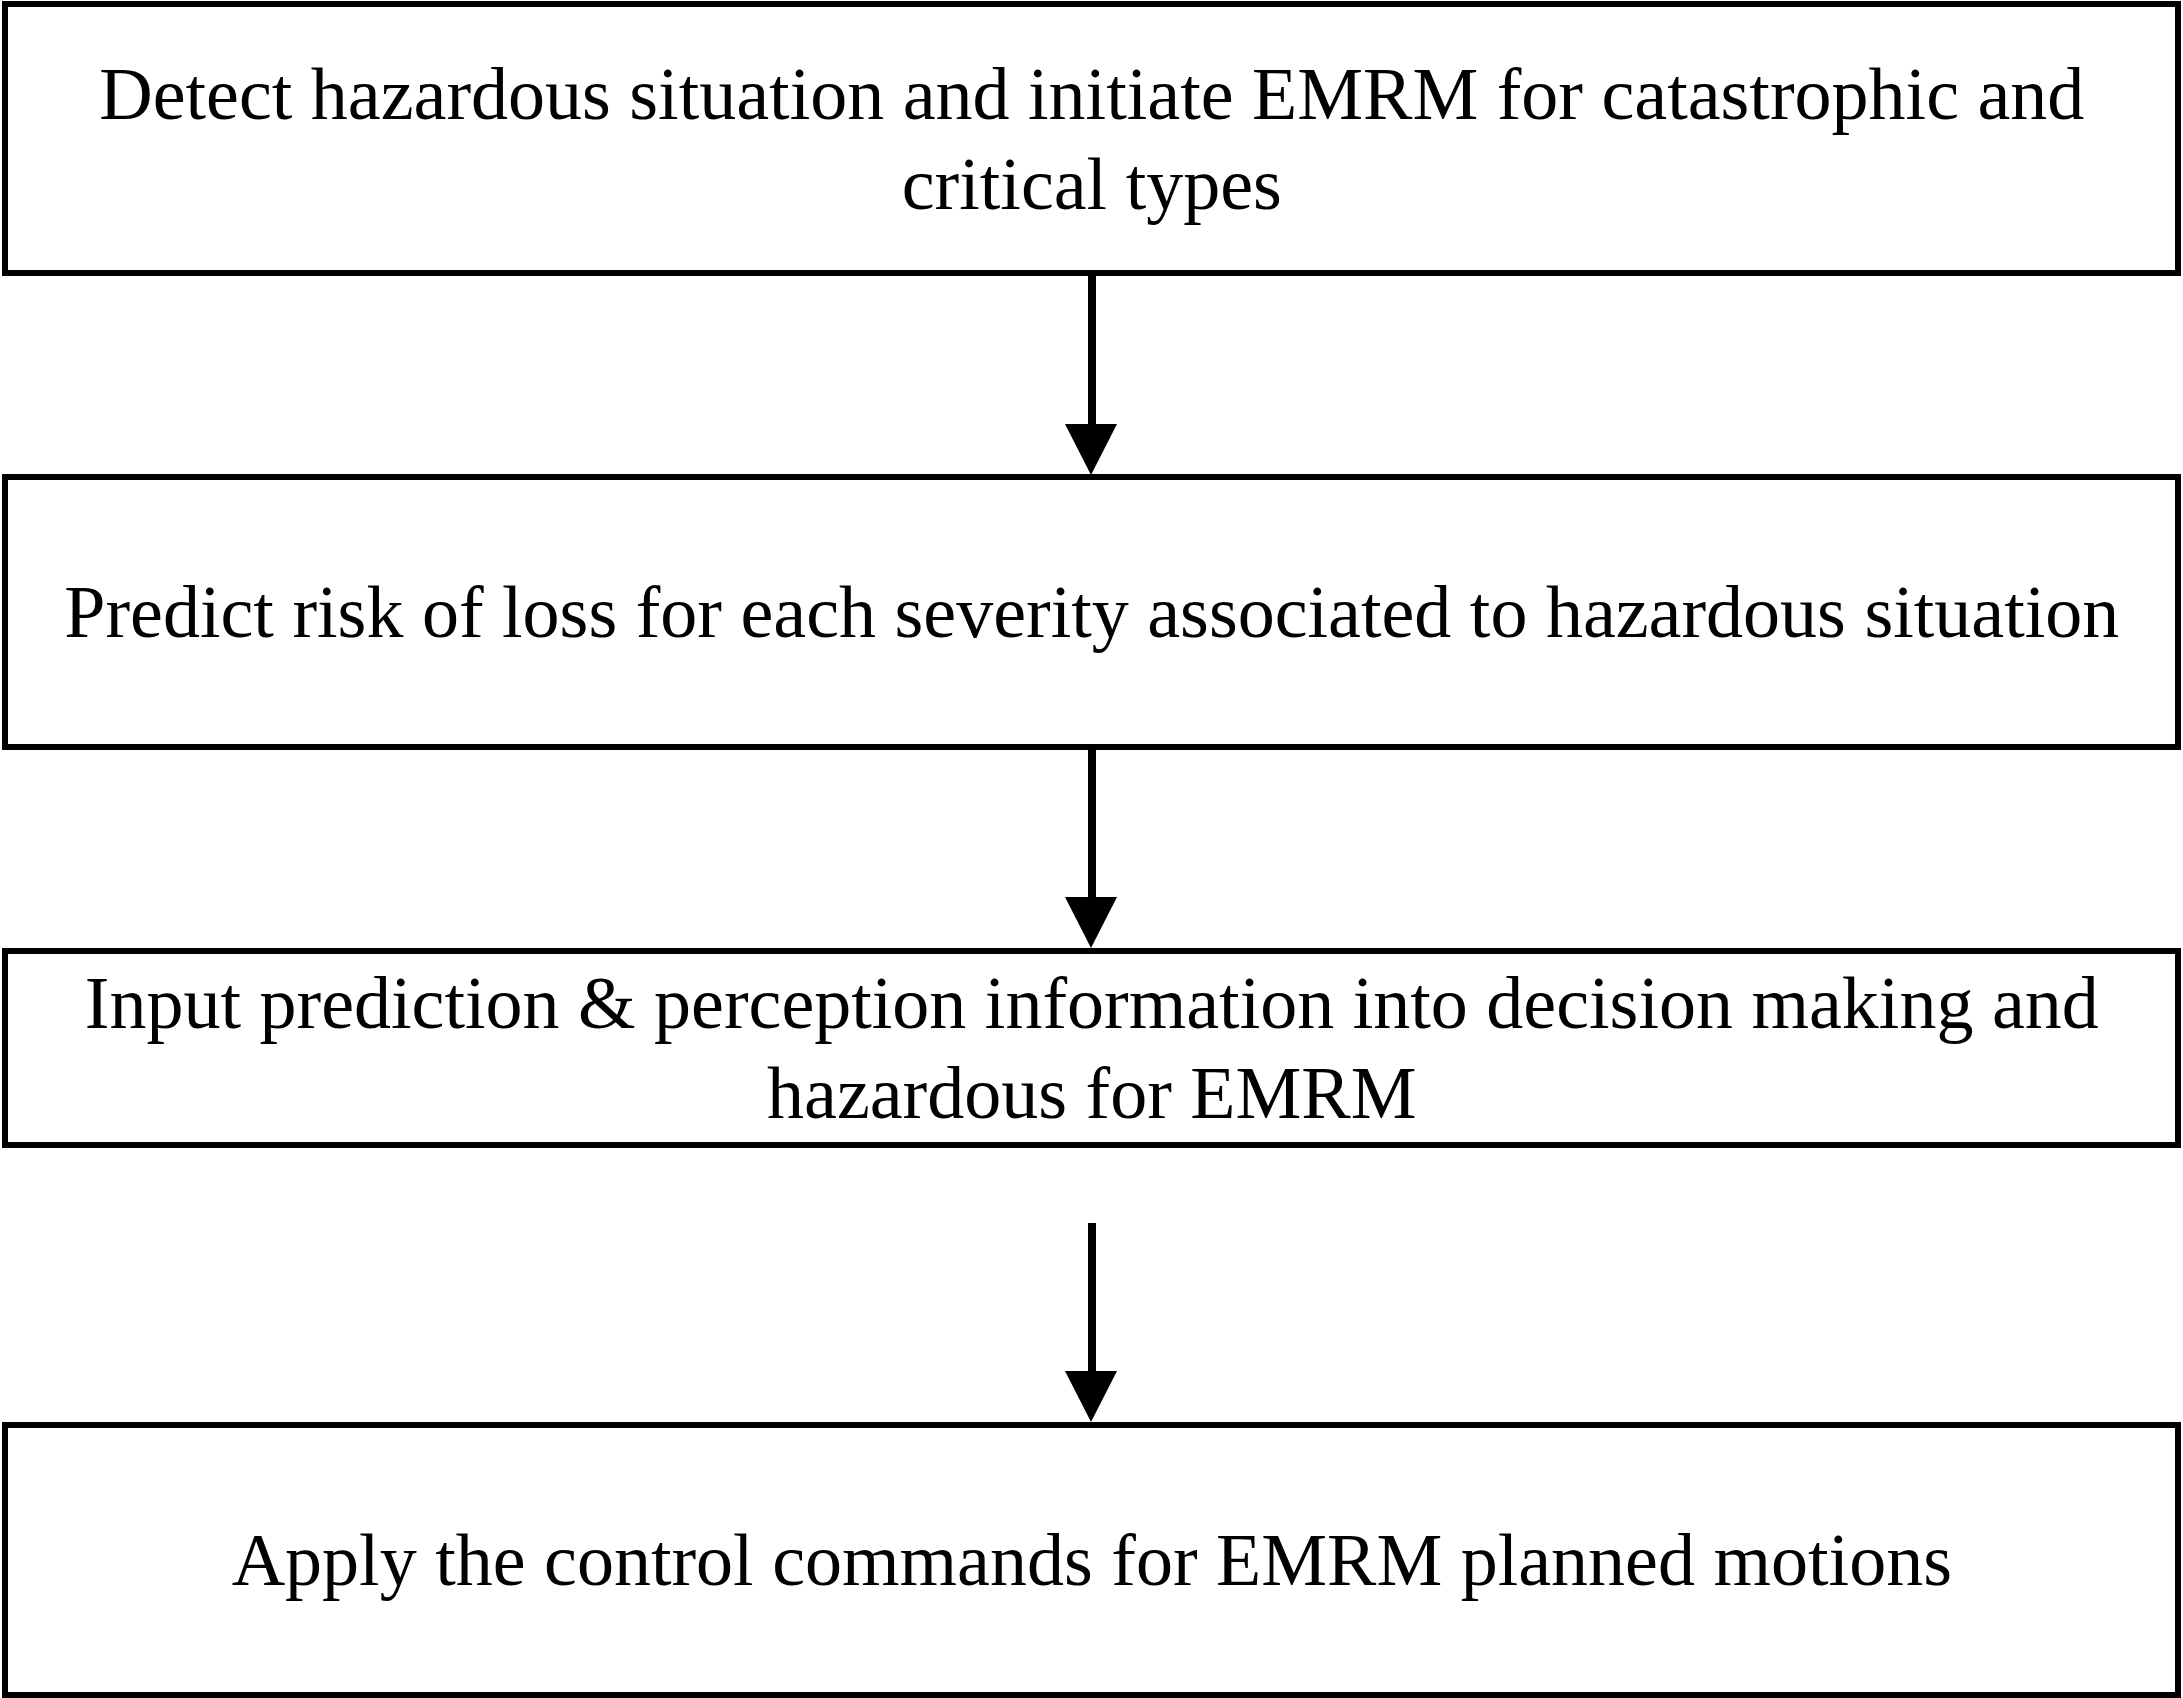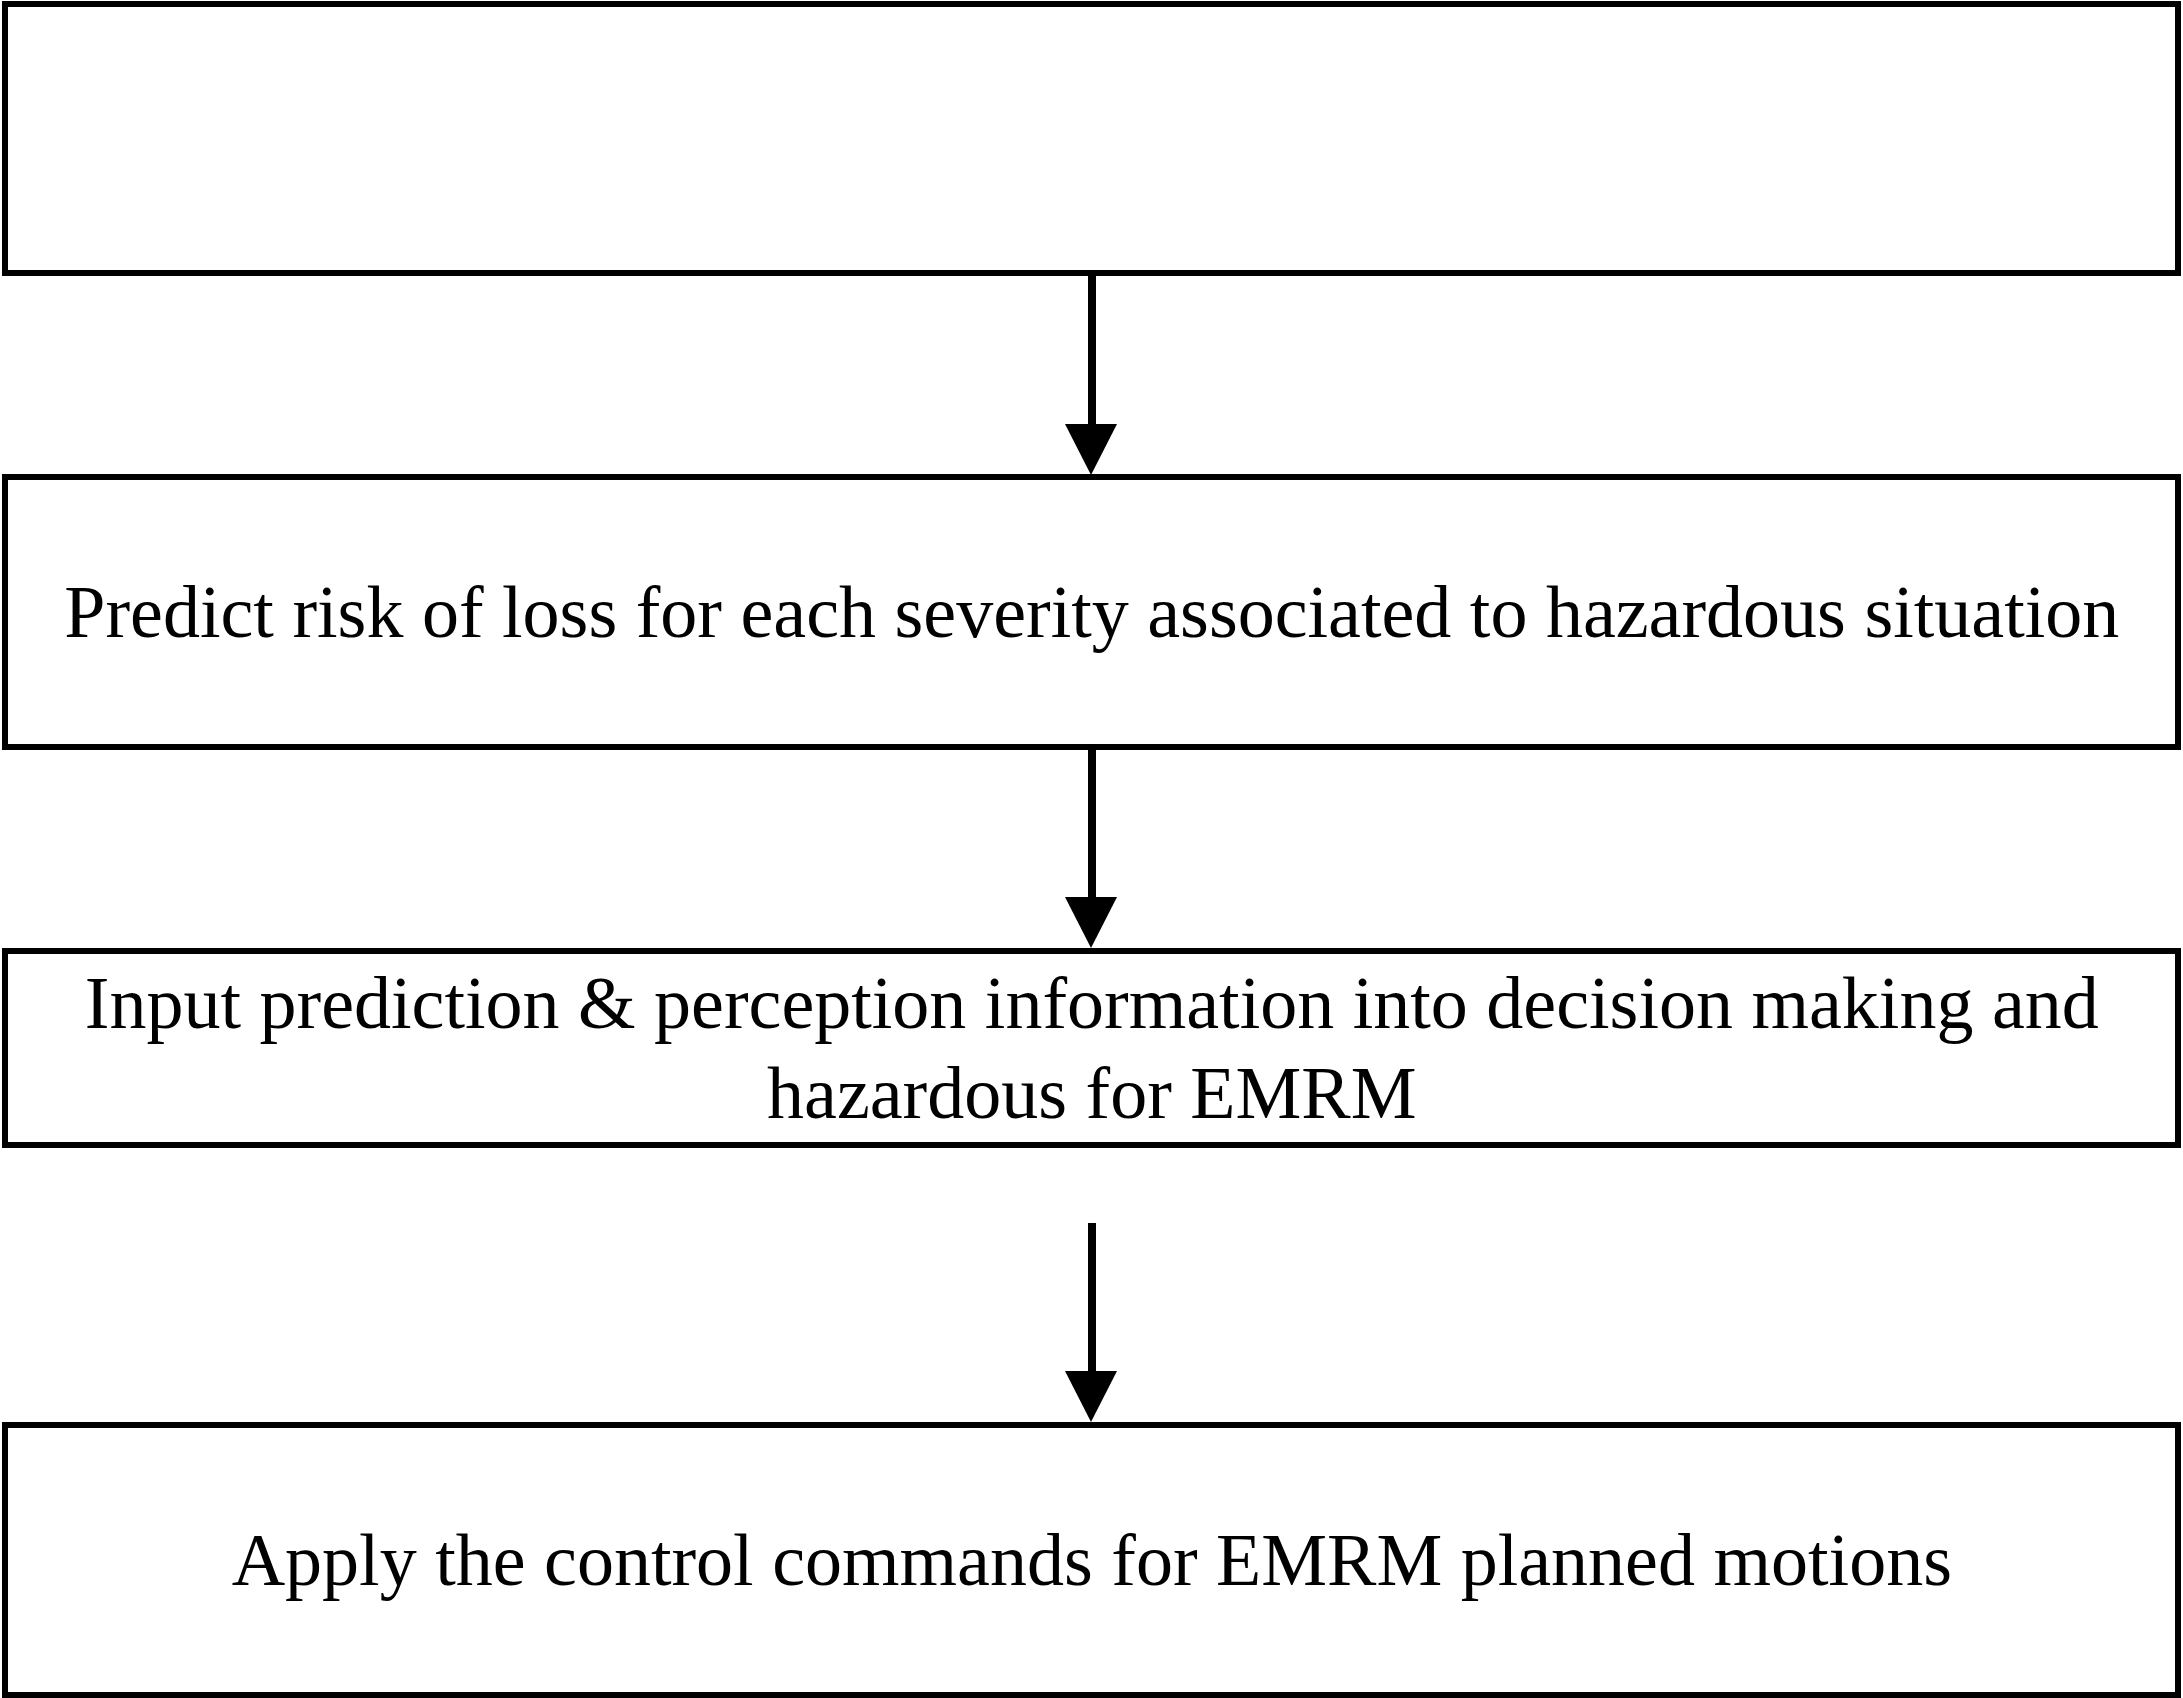--- a/index.html
+++ b/index.html
@@ -61,20 +61,22 @@
   #arrow-1-head { top: 424px; }
   #arrow-2-head { top: 897px; }
   #arrow-3-head { top: 1371px; }
 </style>
 </head>
 <body>
 
 <div id="canvas">
 
   <div id="box-1" class="flow-box">
+    <span class="line">Detect hazardous situation and initiate EMRM for catastrophic and</span>
+    <span class="line">critical types</span>
   </div>
 
   <div class="arrow-stem" id="arrow-1-stem"></div>
   <div class="arrow-head" id="arrow-1-head"></div>
 
   <div id="box-2" class="flow-box">
     <span class="line">Predict risk of loss for each severity associated to hazardous situation</span>
   </div>
 
   <div class="arrow-stem" id="arrow-2-stem"></div>

